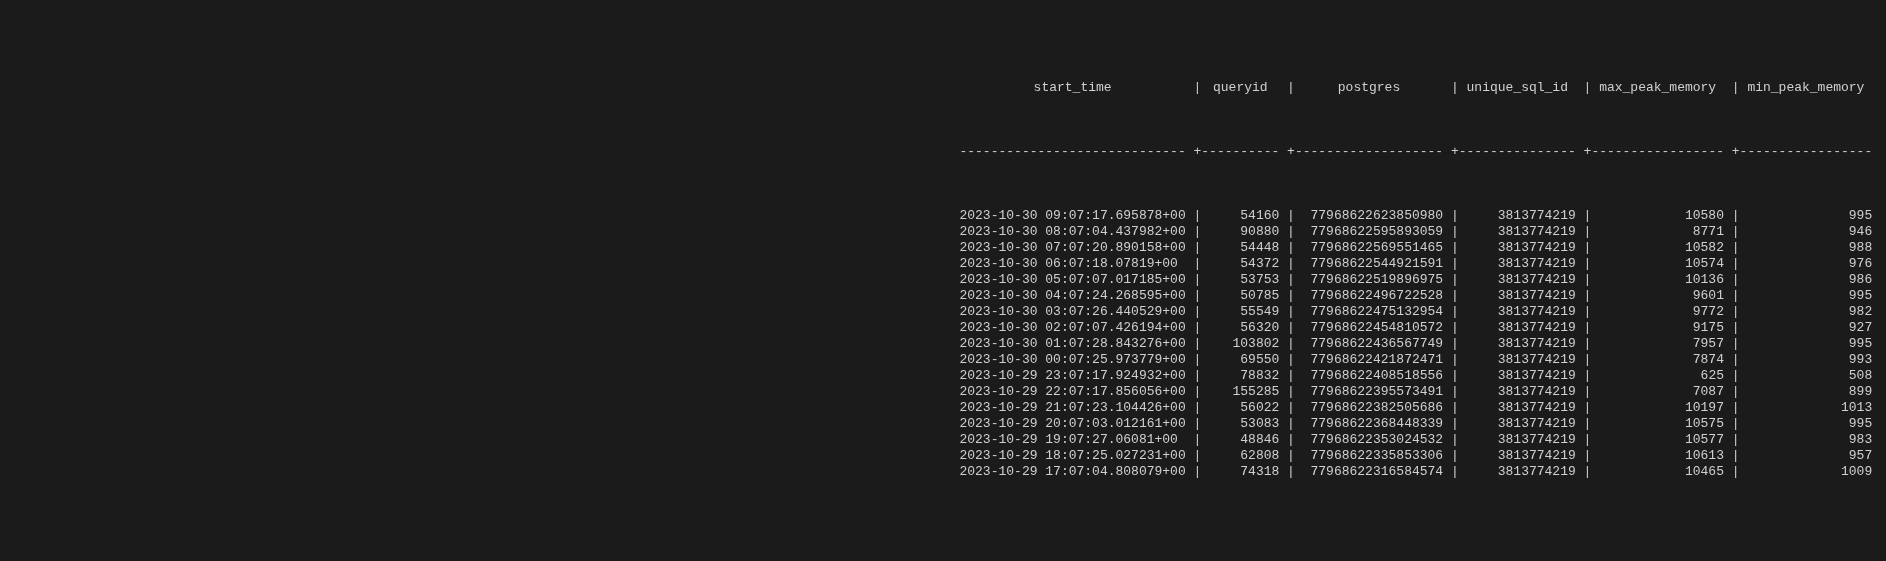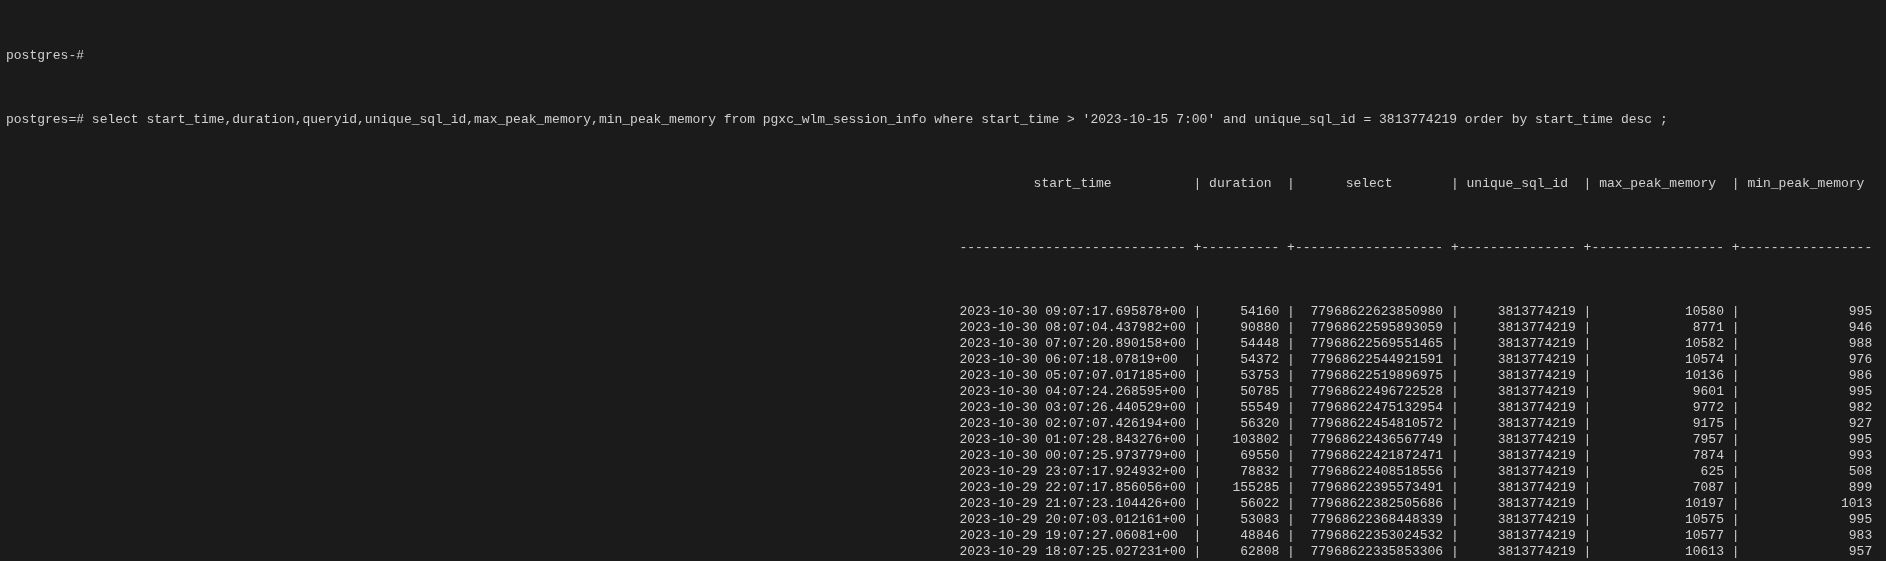--- a/index.html
+++ b/index.html
@@ -43,28 +43,26 @@
   .col2 { width: 19ch; }
   .col3 { width: 15ch; font-family: Liberation Mono, monospace; }
   .col4 { width: 17ch; }
   .col5 { width: 17ch; }
 </style>
 </head>
 <body>
 
 <div class="terminal">
 
-  <div class="line"><span>postgres-#</span></div>
 
-  <div class="line"><span>postgres=#</span> <span>select start_time,duration,queryid,unique_sql_id,max_peak_memory,min_peak_memory from pgxc_wlm_session_info where start_time &gt; '2023-10-15 7:00' and unique_sql_id = 3813774219 order by start_time desc ;</span></div>
 
   <div class="row hdr">
     <span class="cell col0">start_time</span><span class="pipe">|</span>
-    <span class="cell col1">duration</span><span class="pipe">|</span>
-    <span class="cell col2">select</span><span class="pipe">|</span>
+    <span class="cell col1">queryid</span><span class="pipe">|</span>
+    <span class="cell col2">postgres</span><span class="pipe">|</span>
     <span class="cell col3">unique_sql_id</span><span class="pipe">|</span>
     <span class="cell col4">max_peak_memory</span><span class="pipe">|</span>
     <span class="cell col5">min_peak_memory</span>
   </div>
 
   <div class="row sep">
     <span class="cell col0">-----------------------------</span><span class="pipe">+</span>
     <span class="cell col1">----------</span><span class="pipe">+</span>
     <span class="cell col2">-------------------</span><span class="pipe">+</span>
     <span class="cell col3">---------------</span><span class="pipe">+</span>

